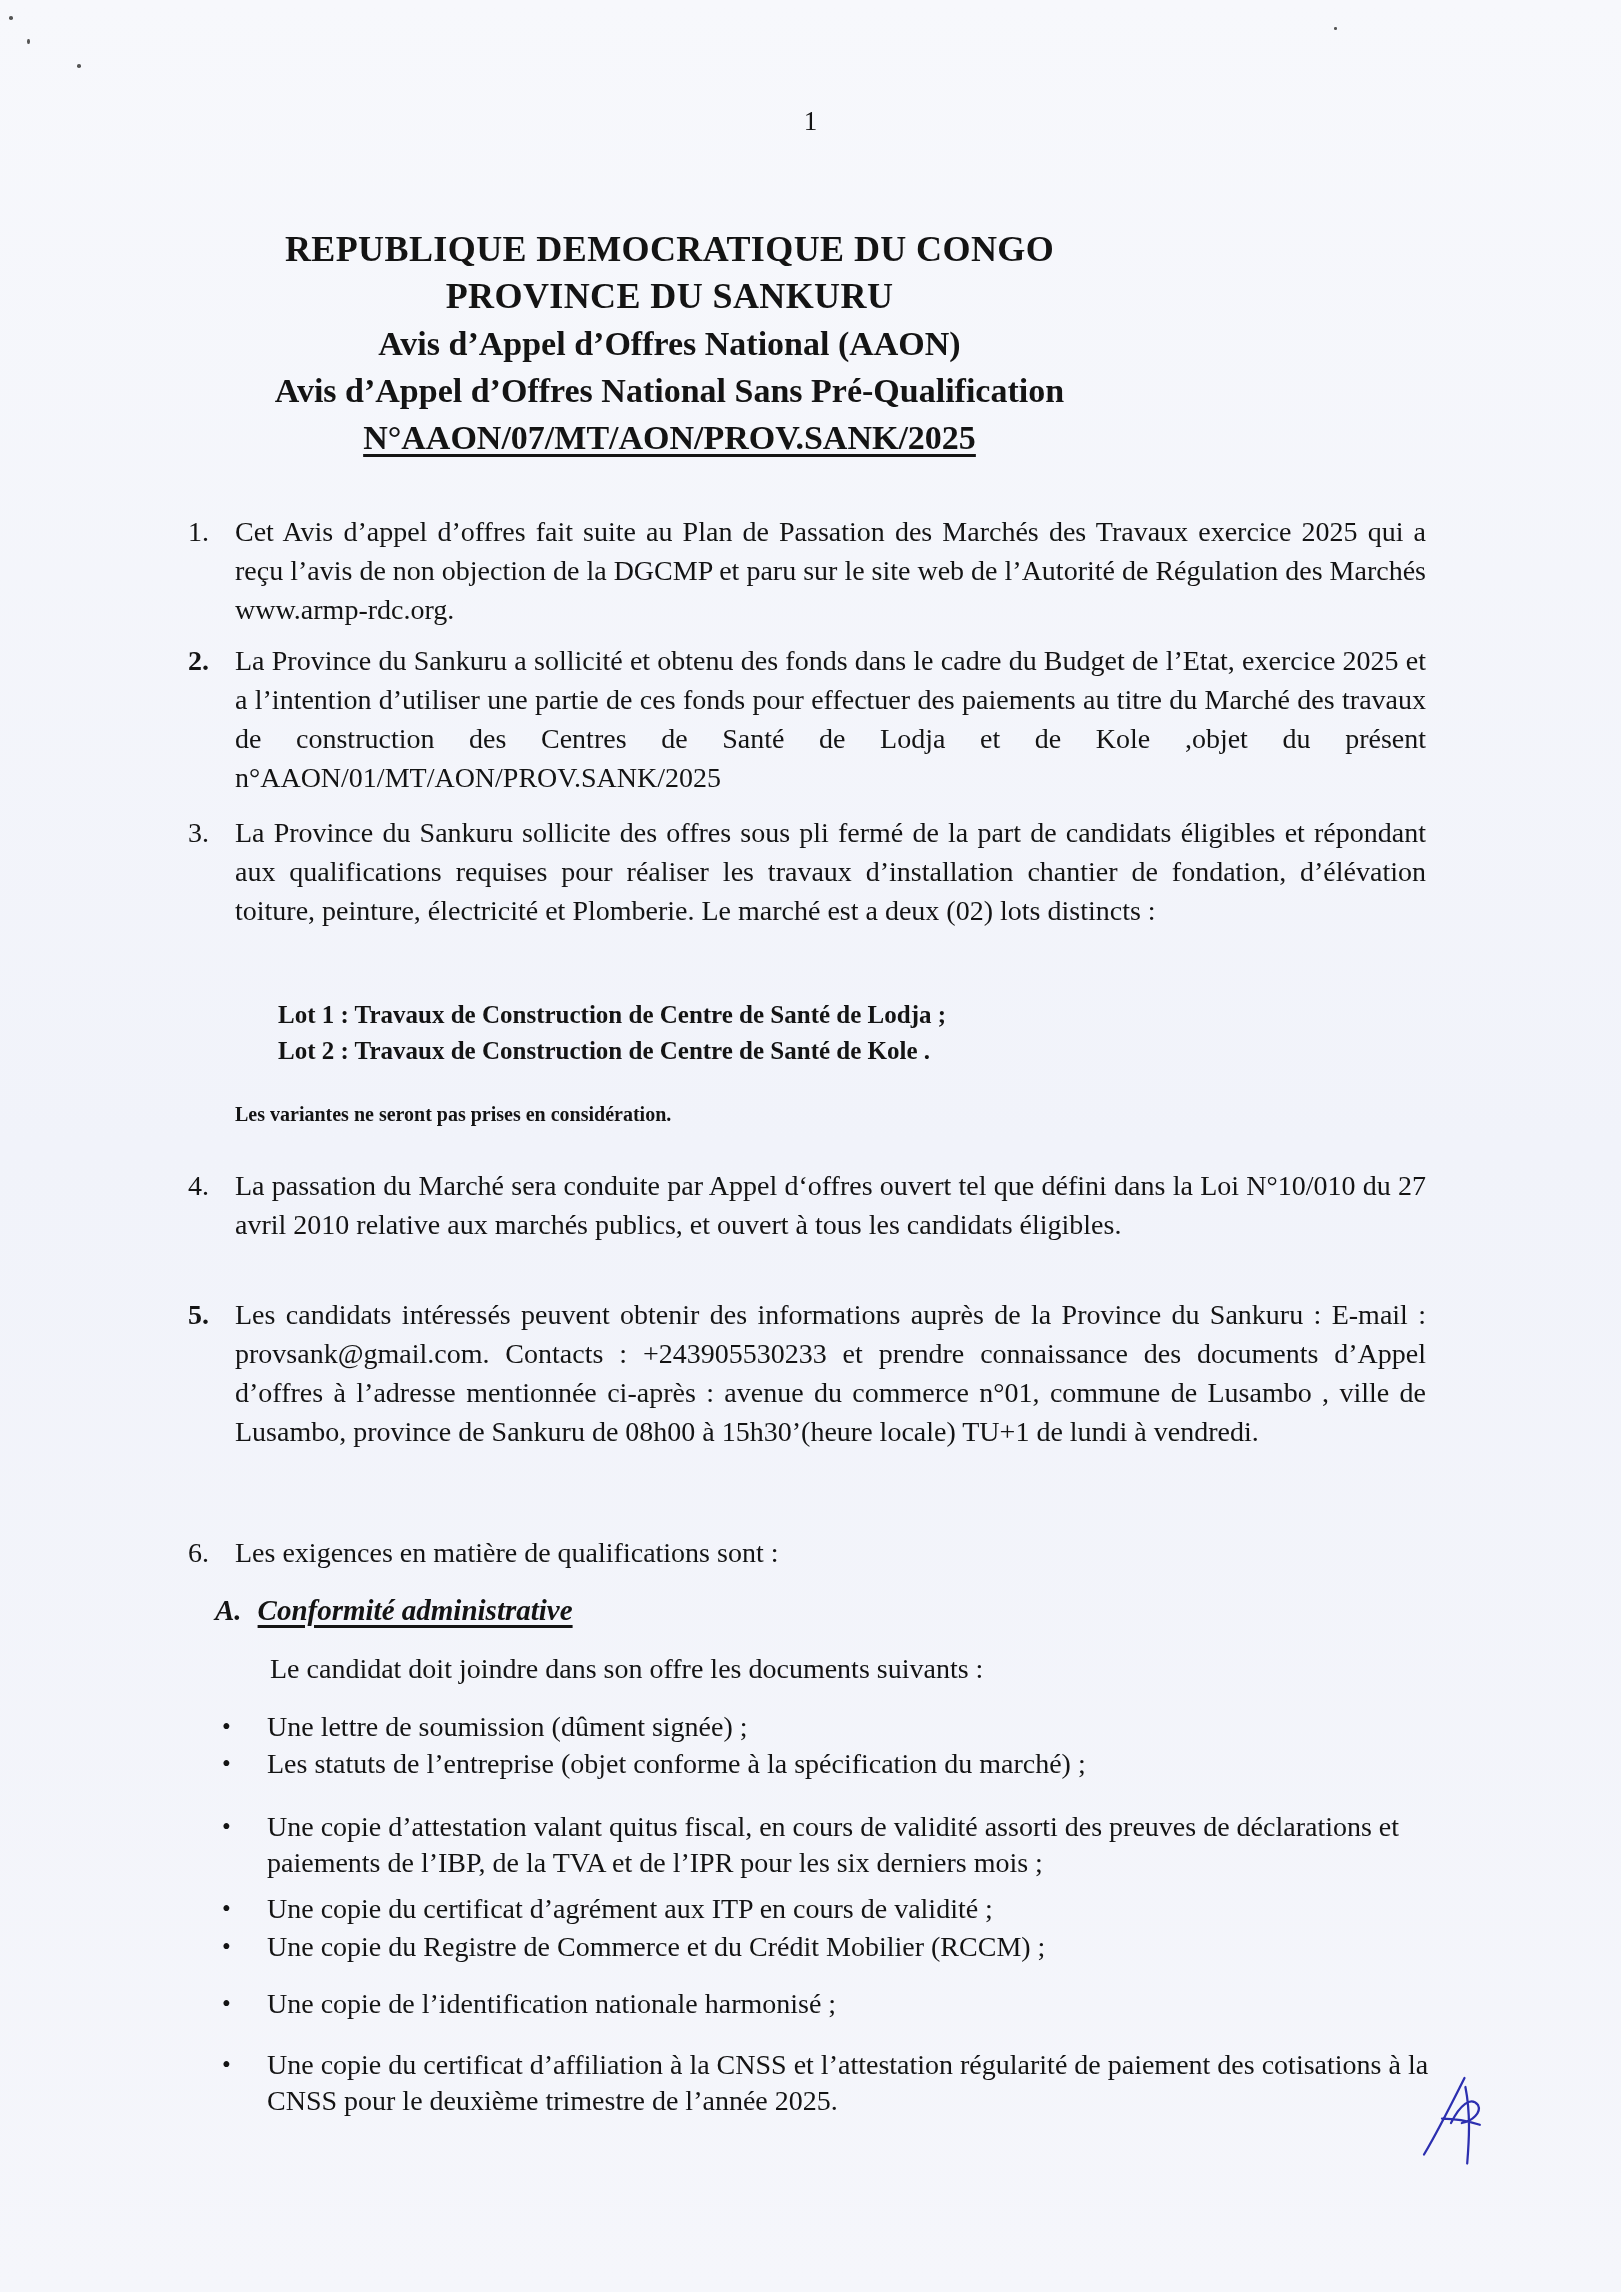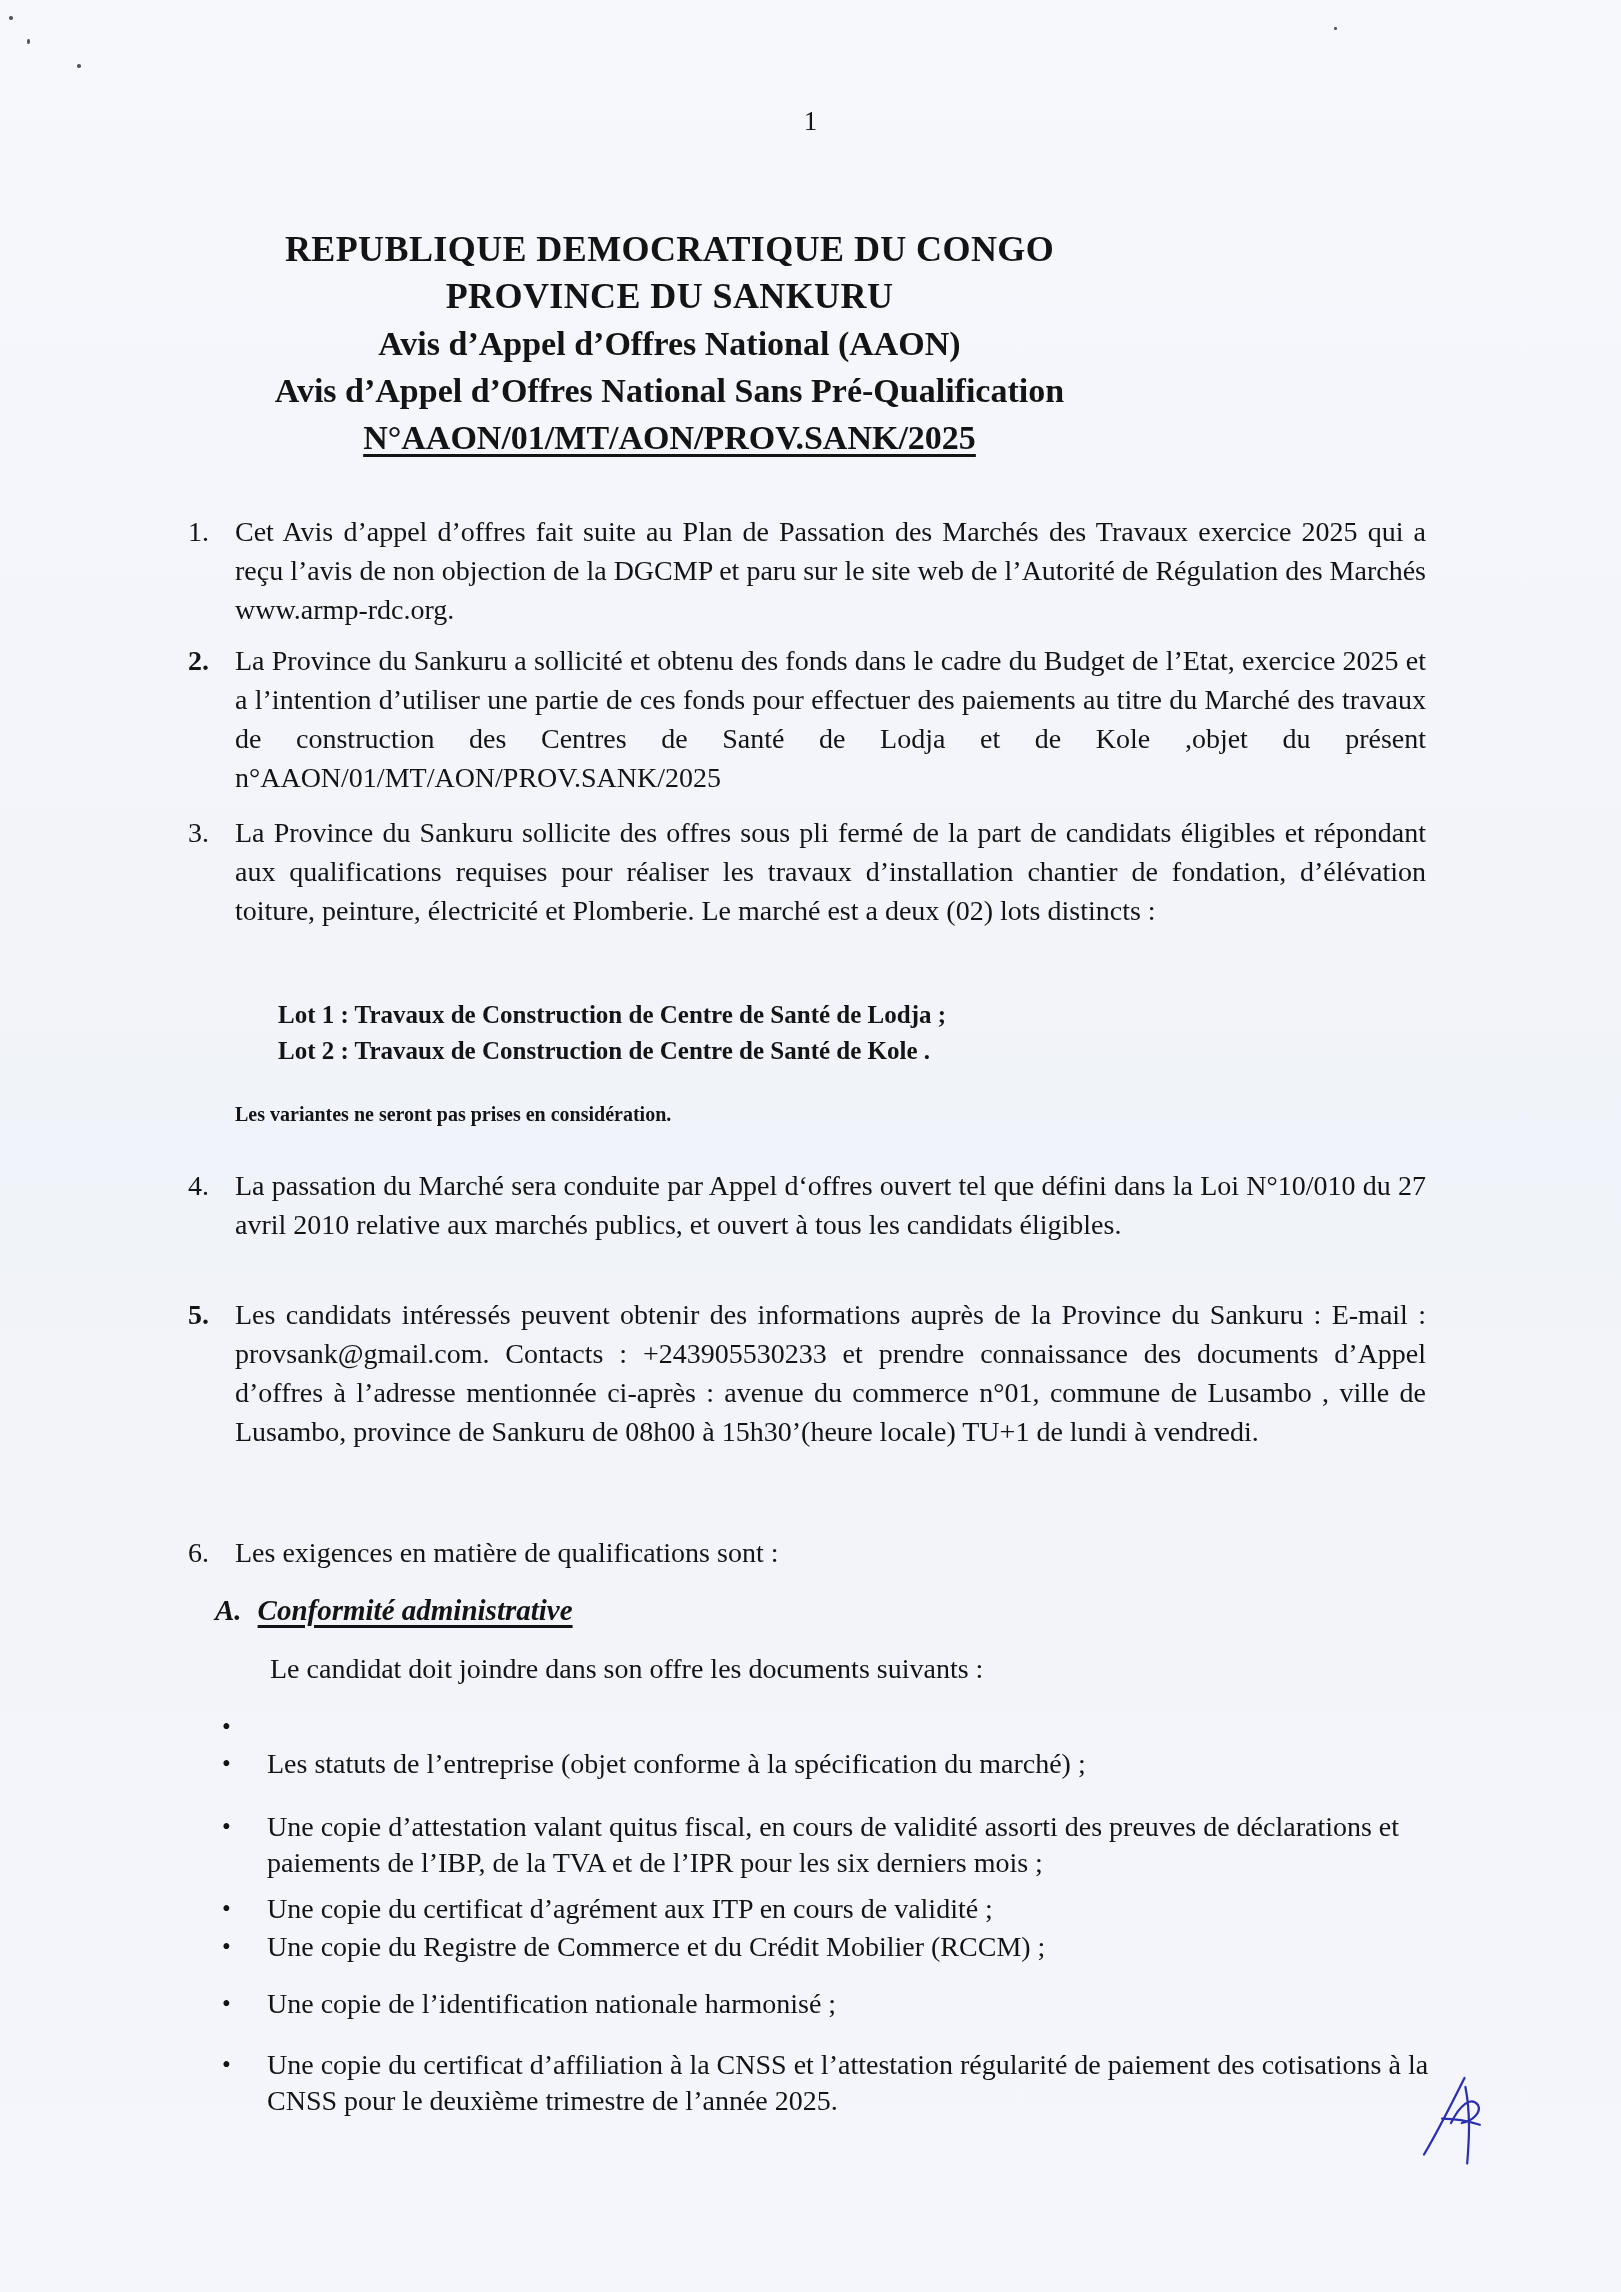--- a/index.html
+++ b/index.html
@@ -53,21 +53,21 @@
   <span class="speck" style="left:77px;top:64px;width:3.6px;height:3.6px;"></span>
   <span class="speck" style="left:1334px;top:27px;width:2.7px;height:2.7px;"></span>
 
   <div class="page-number">1</div>
 
   <div class="header">
     <div class="l1">REPUBLIQUE DEMOCRATIQUE DU CONGO</div>
     <div class="l2">PROVINCE DU SANKURU</div>
     <div class="l3">Avis d’Appel d’Offres National (AAON)</div>
     <div class="l4">Avis d’Appel d’Offres National Sans Pré-Qualification</div>
-    <div class="ref">N°AAON/01/MT/AON/PROV.SANK/2025</div>
+    <div class="ref">N°AAON/07/MT/AON/PROV.SANK/2025</div>
   </div>
 
   <div class="body-text">
 
     <div class="para" style="top:512px;">
       <span class="num">1.</span>
       <span>Cet Avis d’appel d’offres fait suite au Plan de Passation des Marchés des Travaux exercice 2025 qui a reçu l’avis de non objection de la DGCMP et paru sur le site web de l’Autorité de Régulation des Marchés www.armp-rdc.org.</span>
     </div>
 
     <div class="para" style="top:641px;">
@@ -101,20 +101,21 @@
     </div>
 
     <div class="subhead" style="top:1594px;">
       <span>A.</span><span class="title">Conformité administrative</span>
     </div>
 
     <div class="intro" style="top:1653px;">Le candidat doit joindre dans son offre les documents suivants :</div>
 
     <div class="bullet" style="top:1709px;">
       <span class="dot">•</span>
+      <span>Une lettre de soumission (dûment signée) ;</span>
     </div>
     <div class="bullet" style="top:1746px;">
       <span class="dot">•</span>
       <span>Les statuts de l’entreprise (objet conforme à la spécification du marché) ;</span>
     </div>
     <div class="bullet" style="top:1809px;">
       <span class="dot">•</span>
       <span>Une copie d’attestation valant quitus fiscal, en cours de validité assorti des preuves de déclarations et paiements de l’IBP, de la TVA et de l’IPR pour les six derniers mois ;</span>
     </div>
     <div class="bullet" style="top:1891px;">

